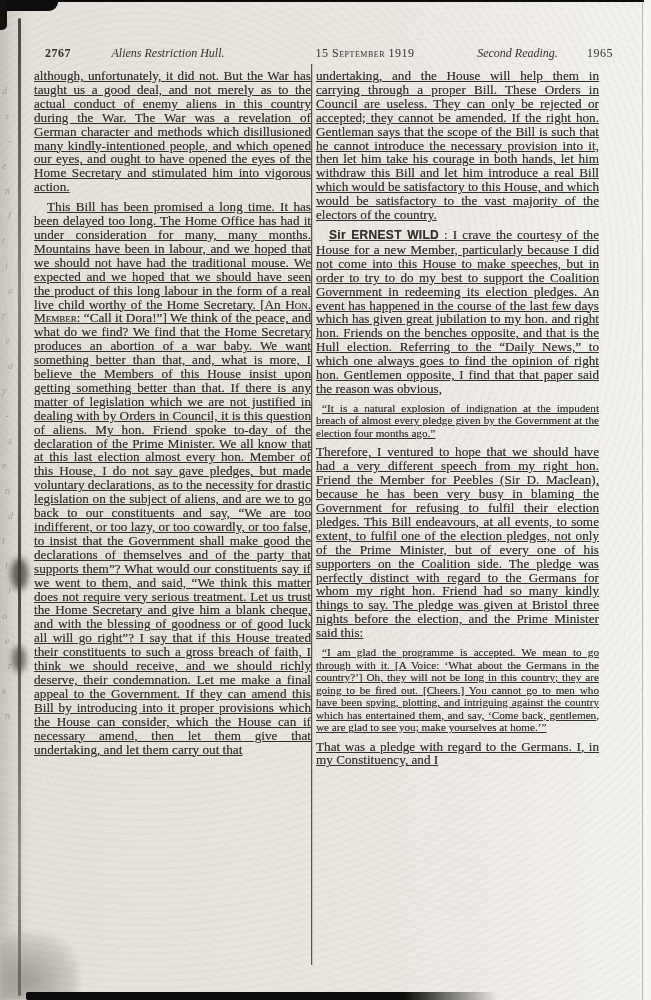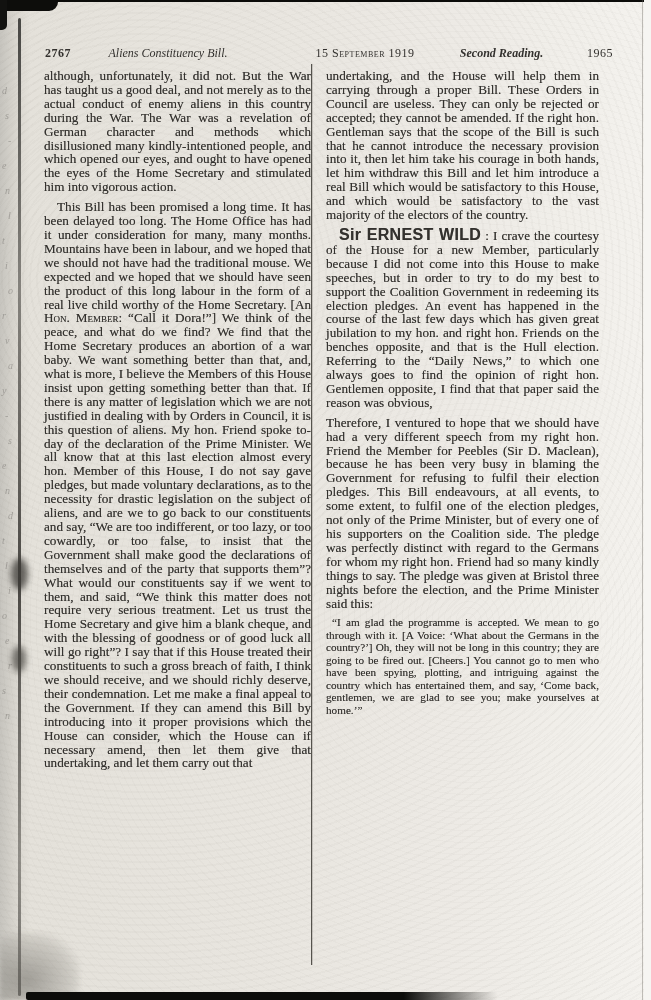--- a/index.html
+++ b/index.html
@@ -22,31 +22,31 @@
     background:linear-gradient(90deg,#0c0c0a 0,#0c0c0a 80%,rgba(12,12,10,0) 100%);}
   .right-line{position:absolute;left:642px;top:0;width:1px;height:1000px;background:rgba(110,108,100,0.4);}
   .right-strip{position:absolute;left:644px;top:0;width:7px;height:1000px;background:#f6f5f2;}
   .divider{position:absolute;left:311px;top:64px;width:1px;height:901px;background:#55534d;box-shadow:0.5px 0 0.5px rgba(80,78,72,0.45);}
 
   .header{position:absolute;left:33px;top:46px;width:580px;height:18px;font-size:12px;white-space:nowrap;}
   .header .num-left{position:absolute;left:12px;top:0;font-weight:bold;letter-spacing:0.5px;}
   .header .num-right{position:absolute;right:0;top:0;letter-spacing:0.5px;}
   .header .t-left{position:absolute;left:50px;width:170px;top:0;text-align:center;font-style:italic;}
   .header .t-date{position:absolute;left:262px;width:140px;top:0;text-align:center;font-variant:small-caps;letter-spacing:0.5px;}
-  .header .t-right{position:absolute;left:396px;width:145px;top:0;text-align:center;font-style:italic;font-weight:bold;}
+  .header .t-right{position:absolute;left:412px;width:145px;top:0;text-align:center;font-style:italic;}
 
   .col{position:absolute;top:69px;font-size:13.2px;line-height:13.9px;text-align:justify;
     text-shadow:0 0 0.4px rgba(45,43,40,0.55);}
   .col-left{left:34px;width:277px;}
   .col-right{left:316px;width:283px;}
-  .col p{margin:6px 0 0 10px;}
+  .col p{margin:6px 0 0 0;text-decoration:underline;}
   .col p:first-child{margin-top:0;}
   .indent{text-indent:13px;}
   .quote{font-size:11.2px;line-height:12.5px;text-indent:6px;margin-top:5px;}
-  .speaker{font-family:"Liberation Sans",sans-serif;font-weight:bold;font-size:16px;letter-spacing:0.3px;}
+  .speaker{font-family:"Liberation Sans",sans-serif;font-weight:bold;font-size:12px;letter-spacing:0.3px;}
   .smallcaps{font-variant:small-caps;}
   .gutter-mark{position:absolute;left:3px;font-size:10px;color:rgba(70,68,64,0.33);font-style:italic;}
 </style>
 </head>
 <body>
 
 <div class="page">
 
   <div class="texture"></div>
   <div class="edge-top"></div>
@@ -84,30 +84,32 @@
       <span class="gutter-mark" style="top: 585px; left: 8px;">i</span>
       <span class="gutter-mark" style="top: 610px; left: 2px;">o</span>
       <span class="gutter-mark" style="top: 635px; left: 5px;">e</span>
       <span class="gutter-mark" style="top: 660px; left: 8px;">r</span>
       <span class="gutter-mark" style="top: 685px; left: 2px;">s</span>
       <span class="gutter-mark" style="top: 710px; left: 5px;">n</span>
     </div>
 
   <div class="header">
     <span class="num-left">2767</span>
-    <span class="t-left">Aliens Constituency Bill.</span>
+    <span class="t-left">Aliens Restriction Hull.</span>
     <span class="t-date">15 September 1919</span>
     <span class="t-right">Second Reading.</span>
     <span class="num-right">1965</span>
   </div>
 
   <div id="col-left" class="col col-left">
       <p class="para flush"><span>although, unfortunately, it did not. But the War has taught us a good deal, and not merely as to the actual conduct of enemy aliens in this country during the War. The War was a revelation of German character and methods which disillusioned many kindly-intentioned people, and which opened our eyes, and ought to have opened the eyes of the Home Secretary and stimulated him into vigorous action.</span></p>
       <p class="para indent"><span>This Bill has been promised a long time. It has been delayed too long. The Home Office has had it under consideration for many, many months. Mountains have been in labour, and we hoped that we should not have had the traditional mouse. We expected and we hoped that we should have seen the product of this long labour in the form of a real live child worthy of the Home Secretary. [An </span><span class="smallcaps">Hon. Member</span><span>: “Call it Dora!”] We think of the peace, and what do we find? We find that the Home Secretary produces an abortion of a war baby. We want something better than that, and, what is more, I believe the Members of this House insist upon getting something better than that. If there is any matter of legislation which we are not justified in dealing with by Orders in Council, it is this question of aliens. My hon. Friend spoke to-day of the declaration of the Prime Minister. We all know that at this last election almost every hon. Member of this House, I do not say gave pledges, but made voluntary declarations, as to the necessity for drastic legislation on the subject of aliens, and are we to go back to our constituents and say, “We are too indifferent, or too lazy, or too cowardly, or too false, to insist that the Government shall make good the declarations of themselves and of the party that supports them”? What would our constituents say if we went to them, and said, “We think this matter does not require very serious treatment. Let us trust the Home Secretary and give him a blank cheque, and with the blessing of goodness or of good luck all will go right”? I say that if this House treated their constituents to such a gross breach of faith, I think we should receive, and we should richly deserve, their condemnation. Let me make a final appeal to the Government. If they can amend this Bill by introducing into it proper provisions which the House can consider, which the House can if necessary amend, then let them give that undertaking, and let them carry out that</span></p>
     </div>
   <div id="col-right" class="col col-right">
       <p class="para flush"><span>undertaking, and the House will help them in carrying through a proper Bill. These Orders in Council are useless. They can only be rejected or accepted; they cannot be amended. If the right hon. Gentleman says that the scope of the Bill is such that he cannot introduce the necessary provision into it, then let him take his courage in both hands, let him withdraw this Bill and let him introduce a real Bill which would be satisfactory to this House, and which would be satisfactory to the vast majority of the electors of the country.</span></p>
       <p class="para indent"><span class="speaker">Sir ERNEST WILD</span><span> : I crave the courtesy of the House for a new Member, particularly because I did not come into this House to make speeches, but in order to try to do my best to support the Coalition Government in redeeming its election pledges. An event has happened in the course of the last few days which has given great jubilation to my hon. and right hon. Friends on the benches opposite, and that is the Hull election. Referring to the “Daily News,” to which one always goes to find the opinion of right hon. Gentlemen opposite, I find that that paper said the reason was obvious,</span></p>
+      <p class="quote"><span>“It is a natural explosion of indignation at the impudent breach of almost every pledge given by the Government at the election four months ago.”</span></p>
       <p class="para flush"><span>Therefore, I ventured to hope that we should have had a very different speech from my right hon. Friend the Member for Peebles (Sir D. Maclean), because he has been very busy in blaming the Government for refusing to fulfil their election pledges. This Bill endeavours, at all events, to some extent, to fulfil one of the election pledges, not only of the Prime Minister, but of every one of his supporters on the Coalition side. The pledge was perfectly distinct with regard to the Germans for whom my right hon. Friend had so many kindly things to say. The pledge was given at Bristol three nights before the election, and the Prime Minister said this:</span></p>
       <p class="quote"><span>“I am glad the programme is accepted. We mean to go through with it. [A Voice: ‘What about the Germans in the country?’] Oh, they will not be long in this country; they are going to be fired out. [Cheers.] You cannot go to men who have been spying, plotting, and intriguing against the country which has entertained them, and say, ‘Come back, gentlemen, we are glad to see you; make yourselves at home.’”</span></p>
+      <p class="para flush"><span>That was a pledge with regard to the Germans. I, in my Constituency, and I</span></p>
     </div>
 
 </div>
 
 </body></html>

